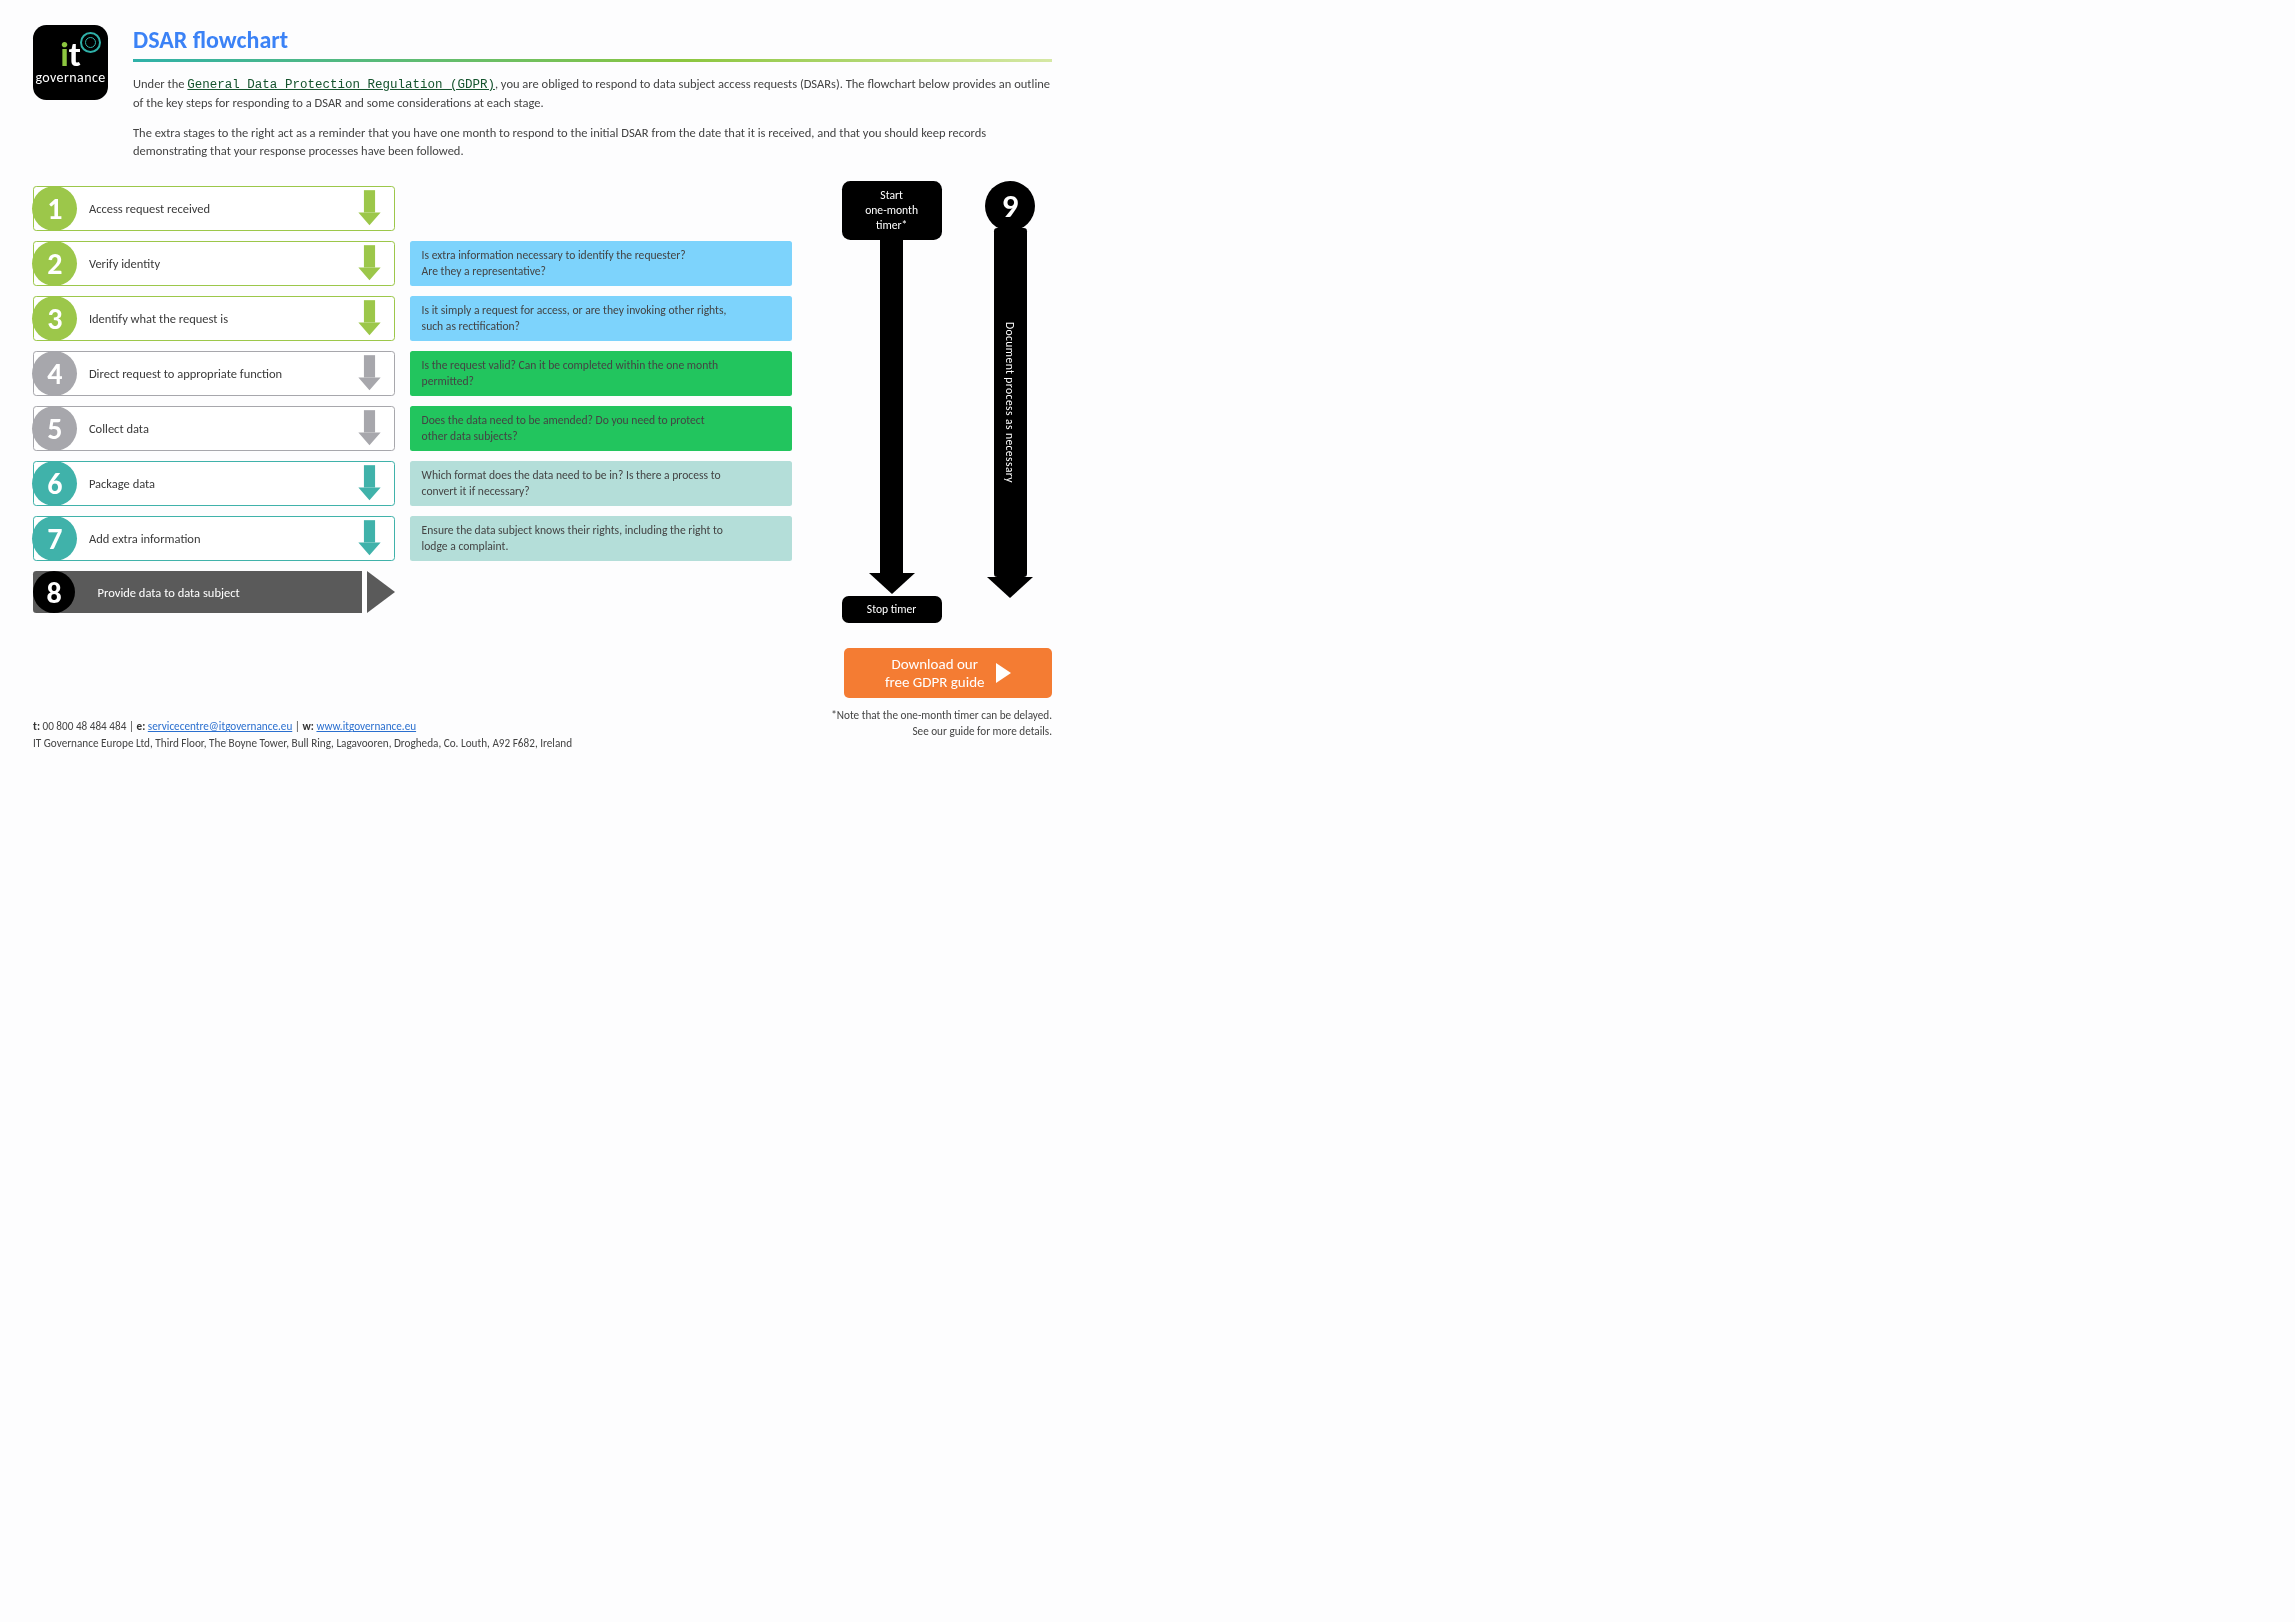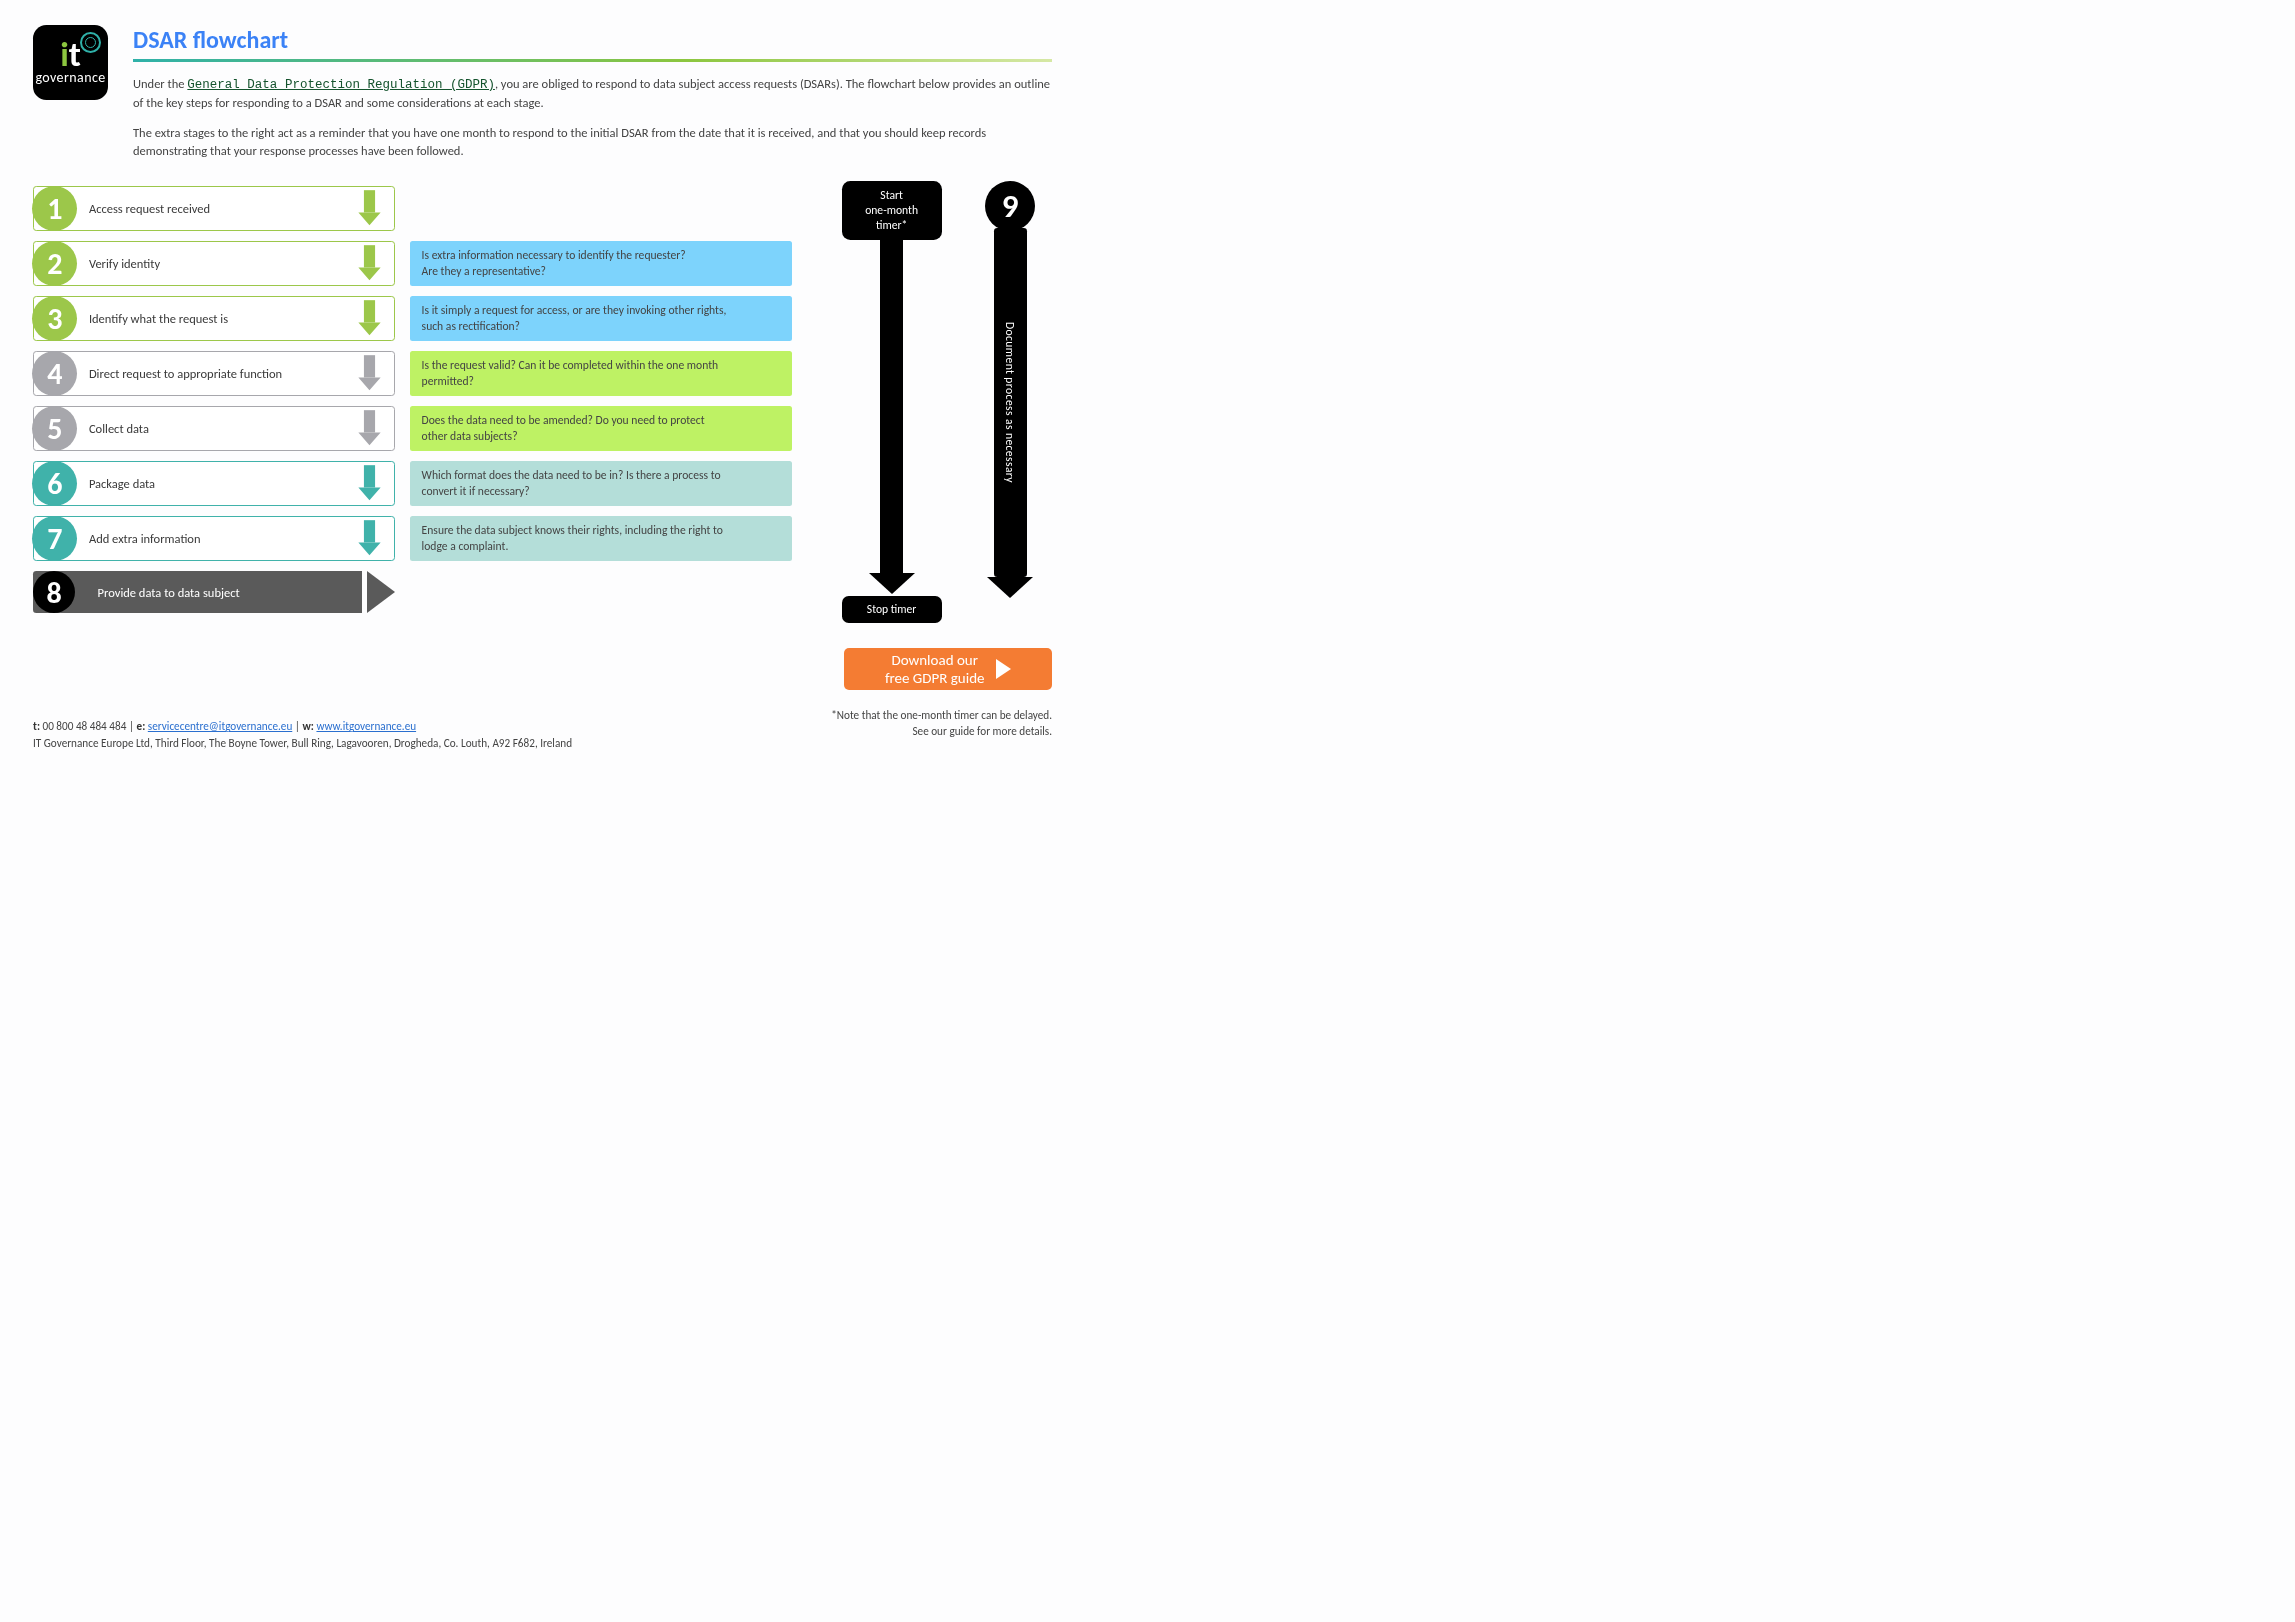--- a/index.html
+++ b/index.html
@@ -162,21 +162,21 @@
     padding: 5px 11.6px;
     font-size: 11.6px;
     line-height: 1.35;
     color: #444;
     display: flex;
     flex-direction: column;
     justify-content: center;
   }
   .note-spacer { height: 45px; margin-bottom: 10px; }
   .note-green-light { background: #7dd3fc; }
-  .note-grey-light  { background: #bef264; }
+  .note-grey-light  { background: #22c55e; }
   .note-teal-light  { background: #b4ded9; }
 
   .right-col {
     flex: 1;
     position: relative;
   }
 
   .timer-group {
     position: absolute;
     left: 33px;
@@ -255,21 +255,21 @@
     border-left: 23px solid transparent;
     border-right: 23px solid transparent;
     border-top: 21.6px solid #000;
   }
 
   .cta {
     position: absolute;
     right: 33px;
     top: 648px;
     width: 208px;
-    height: 42px;
+    height: 50px;
     background: #f47c33;
     border-radius: 5px;
     color: #fff;
     display: flex;
     align-items: center;
     justify-content: center;
     gap: 11.6px;
     font-size: 15px;
     text-align: center;
     line-height: 1.2;

